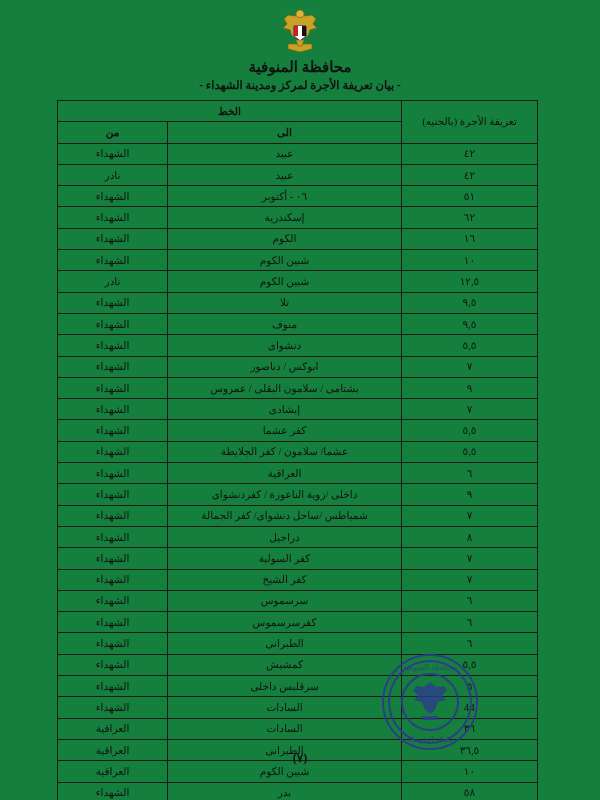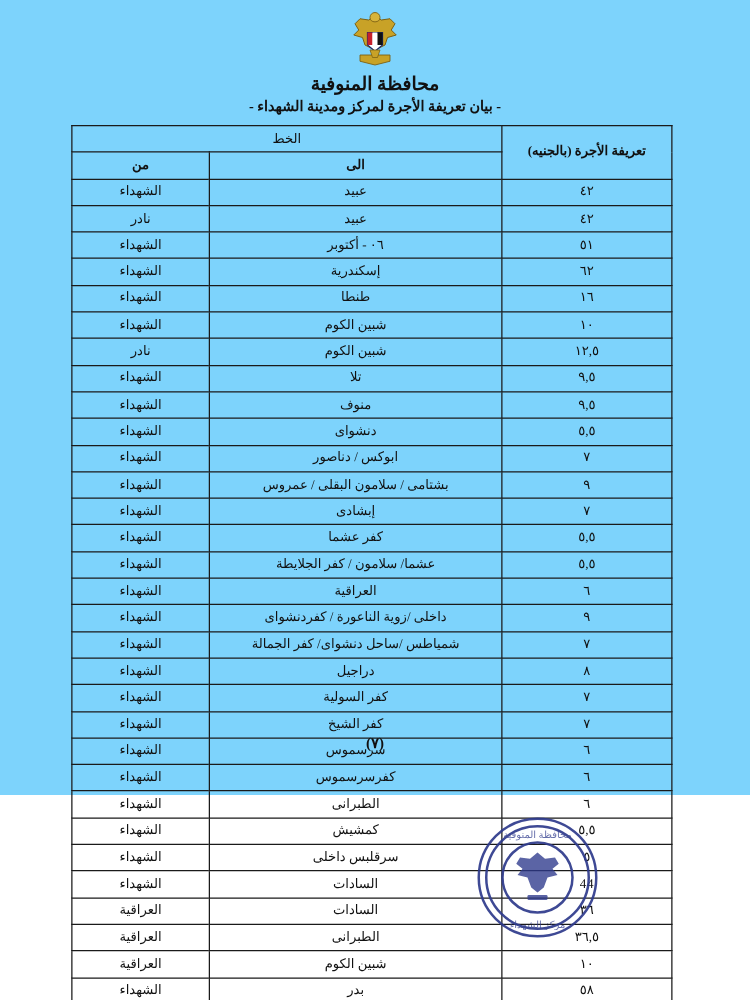--- a/index.html
+++ b/index.html
@@ -12,22 +12,22 @@
     height: 800px;
     font-family: "Liberation Serif", "DejaVu Serif", serif;
     color: #111;
     position: relative;
     overflow: hidden;
   }
 
   .page {
     position: relative;
     width: 600px;
-    height: 636px;
-    background: #7dd3fc;
+    height: 800px;
+    background: #15803d;
   }
 
   
   .header {
     position: relative;
     height: 96px;
   }
 
   .emblem {
     position: absolute;
@@ -90,28 +90,28 @@
     line-height: 1.05;
     background: transparent;
   }
 
   col.c-fare  { width: 136px; }
   col.c-to    { width: 234px; }
   col.c-from  { width: 110px; }
 
   th.fare-head {
     font-size: 11.5px;
-    font-weight: bold;
+    font-weight: normal;
     height: 42px;
     margin-top: 44px;
   }
 
   th.line-head {
     font-size: 11.5px;
-    font-weight: normal;
+    font-weight: bold;
     height: 20px;
   }
 
   th.sub-head {
     font-size: 11px;
     font-weight: bold;
     height: 20px;
   }
 
   td.fare   { font-size: 11px; letter-spacing: 0.5px; }
@@ -201,21 +201,21 @@
             <td class="to">٠٦ - أكتوبر</td>
             <td class="from">الشهداء</td>
           </tr>
           <tr>
             <td class="fare">٦٢</td>
             <td class="to">إسكندرية</td>
             <td class="from">الشهداء</td>
           </tr>
           <tr>
             <td class="fare">١٦</td>
-            <td class="to">طنطا</td>
+            <td class="to">الكوم</td>
             <td class="from">الشهداء</td>
           </tr>
           <tr>
             <td class="fare">١٠</td>
             <td class="to">شبين الكوم</td>
             <td class="from">الشهداء</td>
           </tr>
           <tr>
             <td class="fare">١٢,٥</td>
             <td class="to">شبين الكوم</td>

